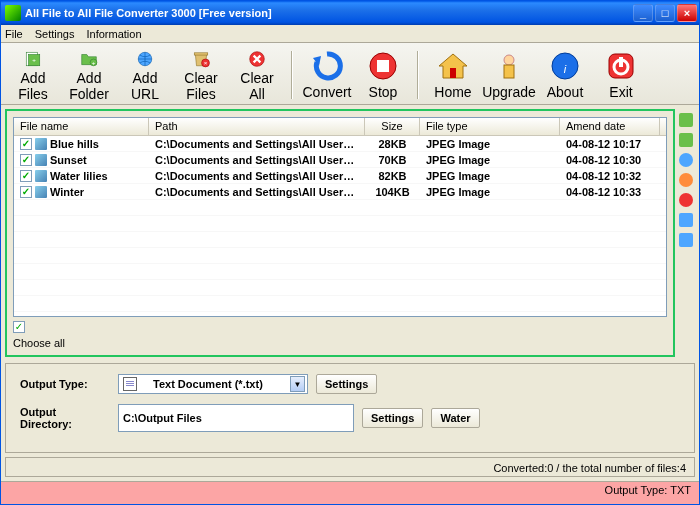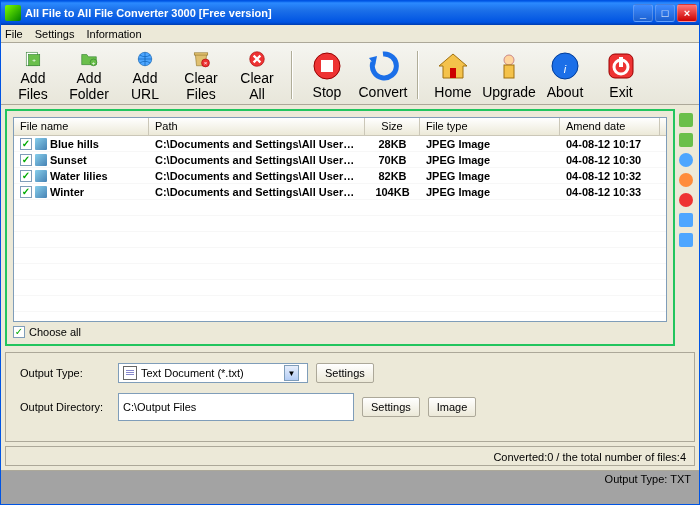--- a/index.html
+++ b/index.html
@@ -25,30 +25,30 @@
 .list-head { display:flex; background:linear-gradient(#fff,#ece9d8); border-bottom:1px solid #cbc7b8; height:18px; }
 .list-head div { border-right:1px solid #cbc7b8; padding:2px 6px; font-size:11px; }
 .col-name { width:135px; } .col-path { width:216px; } .col-size { width:55px; text-align:center;} .col-type { width:140px; } .col-date { width:100px;}
 .rows { flex:1; overflow:auto; background:repeating-linear-gradient(#fff 0,#fff 15px,#f7f7f7 15px,#f7f7f7 16px);font-weight:bold; }
 .row { display:flex; height:16px; align-items:center; }
 .row > div { padding:0 6px; overflow:hidden; white-space:nowrap; text-overflow:ellipsis; }
 .row .col-name { display:flex; align-items:center; gap:3px; }
 .chk { width:12px; height:12px; border:1px solid #7f9db9; background:#fff; display:inline-flex; align-items:center; justify-content:center; }
 .chk.on::after { content:"✓"; color:#0a0; font-size:10px; line-height:1; }
 .fico { width:12px; height:12px; background:linear-gradient(135deg,#87ceeb,#4682b4); border-radius:1px; }
-.choose-all { margin-top:4px; display:flex; align-items:flex-start; gap:4px; }
-.bottom-panel { margin:6px 4px 0; border:1px solid #aca899; padding:10px 14px; background:#ece9d8; }
+.choose-all { margin-top:4px; display:flex; align-items:flex-start; gap:4px;flex-direction:column; }
+.bottom-panel { margin:6px 4px 0; border:1px solid #aca899; padding:10px 14px; background:#ece9d8;font-weight:bold; }
 .form-row { display:flex; align-items:center; gap:8px; margin-bottom:10px; }
 .form-row label { width:90px; }
-.combo { display:flex; align-items:center; border:1px solid #7f9db9; background:#fff; height:20px; width:190px; padding:0 8px 0 4px; gap:4px;}
+.combo { display:flex; align-items:center; border:1px solid #7f9db9; background:#fff; height:20px; width:190px; padding:0 2px 0 4px; gap:16px;}
 .combo .dd { width:15px; height:16px; background:linear-gradient(#e6eefc,#b4cdf5); border:1px solid #7f9db9; display:flex; align-items:center; justify-content:center; font-size:8px; margin-left:auto;}
 .txtin { border:1px solid #7f9db9; background:#fff; height:20px; width:236px; padding:13px 4px; display:flex; align-items:center;}
 .btn { height:20px; padding:0 8px; border:1px solid #aca899; background:linear-gradient(#fff,#ece9d8); cursor:pointer; display:inline-flex; align-items:center; border-radius:2px;}
 .status-line { height:20px; border:1px solid #aca899; margin:4px; padding:2px 8px; display:flex; align-items:flex-end; justify-content:flex-end; background:#ece9d8; font-size:11px;}
-.footer { height:34px; border-top:1px solid #aca899; display:flex; justify-content:flex-end; padding:2px 8px; background:#a3a3a3;}
+.footer { height:23px; border-top:1px solid #aca899; display:flex; justify-content:flex-end; padding:2px 8px; background:#fca5a5;}
 .side-icons { width:18px; display:flex; flex-direction:column; gap:6px; padding-top:4px; align-items:center;}
 .side-icons div { width:14px; height:14px; border-radius:2px; cursor:pointer;}
 .docico { width:14px; height:14px; background:#fff; border:1px solid #666; position:relative; }
 .docico::after{content:"";position:absolute;left:2px;top:3px;right:2px;height:1px;background:#88c;box-shadow:0 2px #88c,0 4px #88c;}
 </style>
 </head>
 <body>
 
 <div class="window">
   <div class="titlebar">
@@ -103,31 +103,31 @@
     <div class="tbtn">
         <svg viewBox="0 0 32 32">
           <circle cx="16" cy="16" r="13" fill="#e33" stroke="#900"></circle>
           <path d="M10 10 L22 22 M22 10 L10 22" stroke="#fff" stroke-width="4"></path>
         </svg>
         <span class="lbl">Clear All</span>
       </div>
     <div class="tsep"></div>
     <div class="tbtn">
         <svg viewBox="0 0 32 32">
+          <path d="M16 4 A12 12 0 1 1 6 12" fill="none" stroke="#1b6fe8" stroke-width="5"></path>
+          <path d="M2 8 L10 6 L8 16 Z" fill="#1b6fe8"></path>
+        </svg>
+        <span class="lbl">Convert</span>
+      </div>
+    <div class="tbtn">
+        <svg viewBox="0 0 32 32">
           <circle cx="16" cy="16" r="13" fill="#e33" stroke="#900"></circle>
           <rect x="10" y="10" width="12" height="12" fill="#fff"></rect>
         </svg>
         <span class="lbl">Stop</span>
-      </div>
-    <div class="tbtn">
-        <svg viewBox="0 0 32 32">
-          <path d="M16 4 A12 12 0 1 1 6 12" fill="none" stroke="#1b6fe8" stroke-width="5"></path>
-          <path d="M2 8 L10 6 L8 16 Z" fill="#1b6fe8"></path>
-        </svg>
-        <span class="lbl">Convert</span>
       </div>
     <div class="tsep"></div>
     <div class="tbtn">
         <svg viewBox="0 0 32 32">
           <path d="M16 4 L30 16 L26 16 L26 28 L6 28 L6 16 L2 16 Z" fill="#f4c24b" stroke="#a07010"></path>
           <rect x="13" y="18" width="6" height="10" fill="#c00"></rect>
         </svg>
         <span class="lbl">Home</span>
       </div>
     <div class="tbtn">
@@ -236,21 +236,21 @@
         <span class="dd">▼</span>
       </div>
       <span class="btn">Settings</span>
     </div>
     <div class="form-row">
       <label>Output Directory:</label>
       <div class="txtin">
           <span>C:\Output Files</span>
         </div>
       <span class="btn">Settings</span>
-      <span class="btn">Image</span>
+      <span class="btn">Water</span>
     </div>
   </div>
 
   <div class="status-line">
     <span>Converted:0  /  the total number of files:4</span>
   </div>
   <div class="footer">
     <span>Output Type: TXT</span>
   </div>
 </div>

